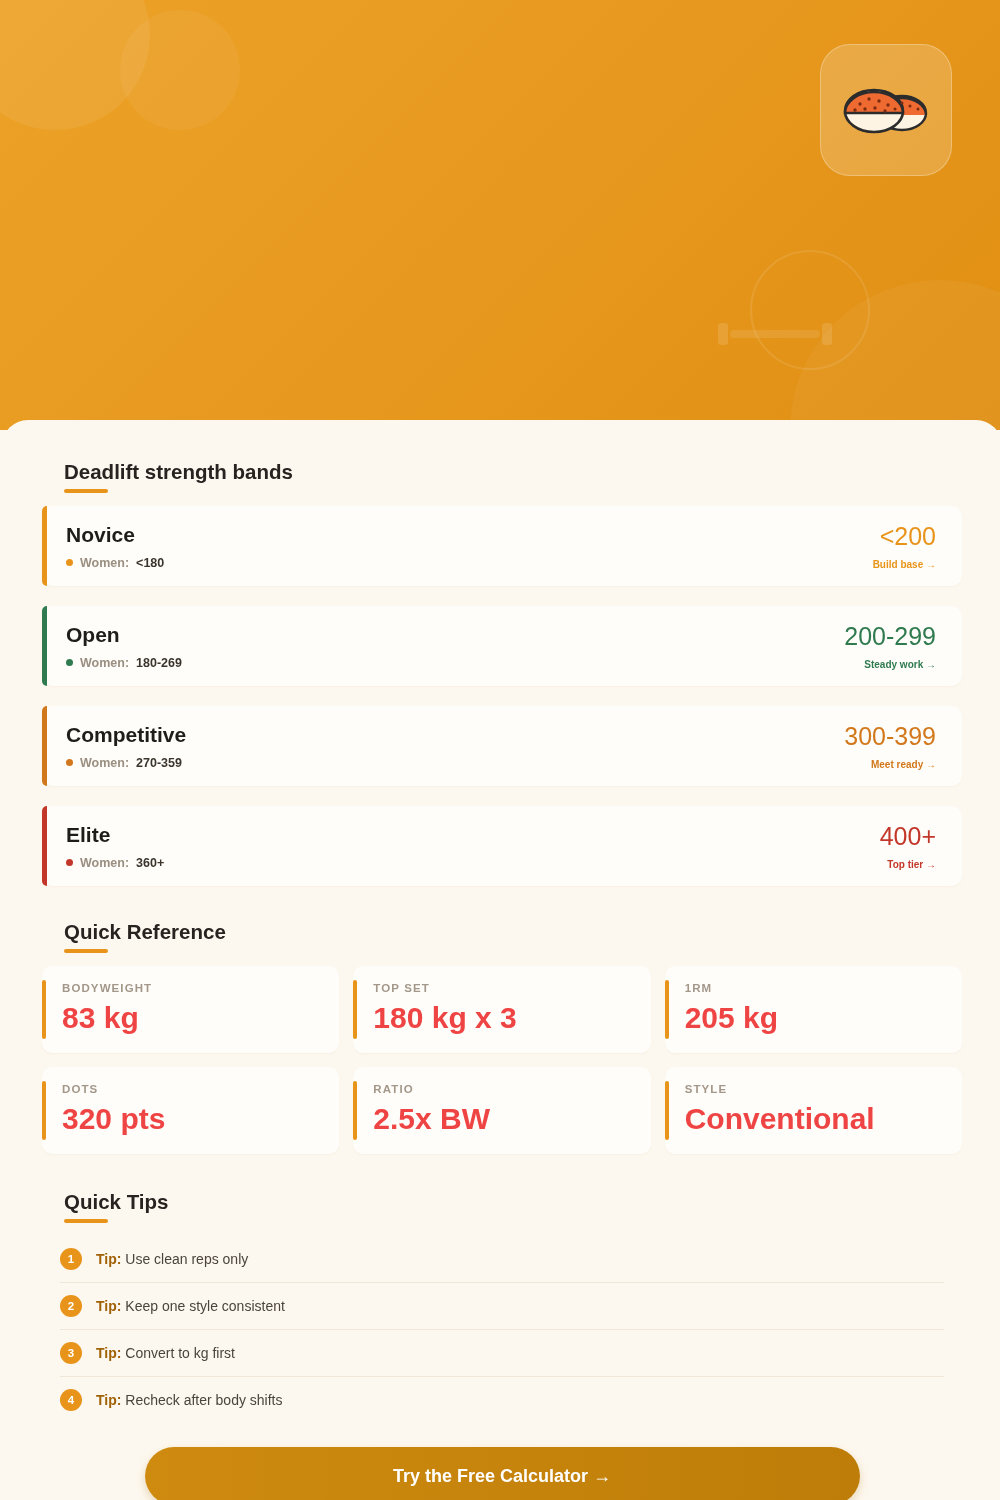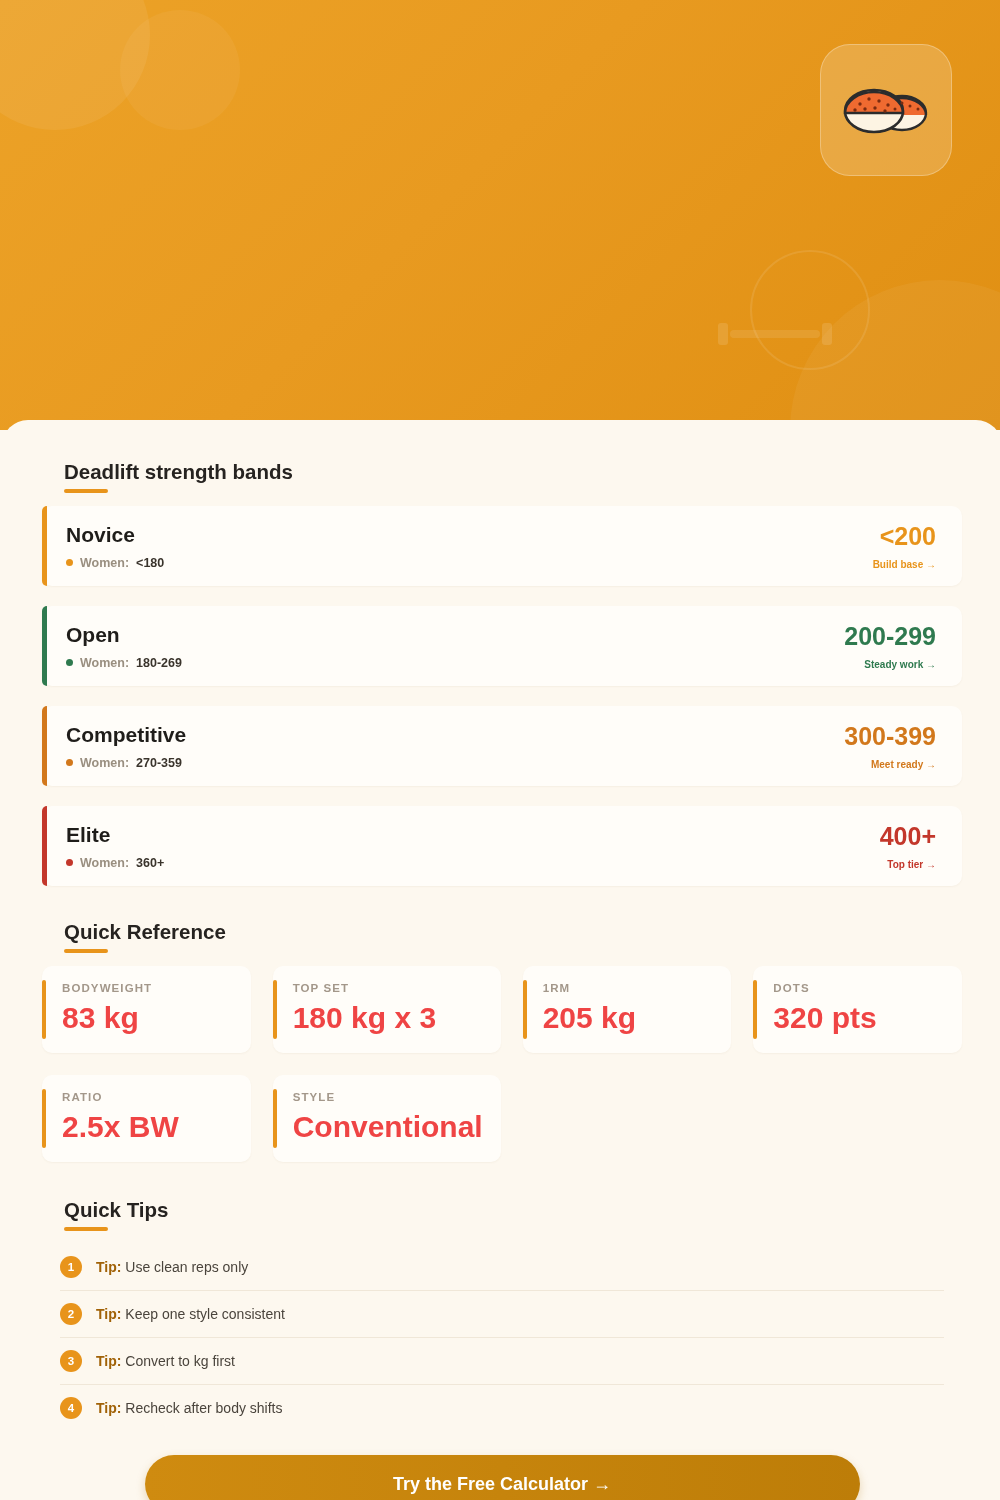--- a/index.html
+++ b/index.html
@@ -96,27 +96,27 @@
     width: 5px; border-radius: 10px 0 0 10px; background: var(--accent);
   }
   .band-left .band-name { font-size: 21px; font-weight: bold; color: #1f1d1a; }
   .band-sub {
     margin-top: 9px; font-size: 12.5px; font-weight: bold; color: #9a8f80;
     display: flex; align-items: center; gap: 7px;
   }
   .band-sub .dot { width: 7px; height: 7px; border-radius: 50%; background: var(--accent); }
   .band-sub .val { color: #3a342c; }
   .band-right { text-align: right; }
-  .band-range { font-size: 25px; font-weight: bold; color: var(--accent); }
+  .band-range { font-size: 25px; font-weight: normal; color: var(--accent); }
   .band-note { margin-top: 8px; font-size: 10px; font-weight: bold; color: var(--accent); }
 
   
   .qr-title { margin-top: 34px; }
   .qr-grid {
-    display: grid; grid-template-columns: repeat(4, 1fr); gap: 22px;
+    display: grid; grid-template-columns: repeat(3, 1fr); gap: 14px;
   }
   .qr-cell {
     position: relative; background: #fffdf9; border-radius: 10px;
     padding: 16px 18px 18px 20px; min-height: 78px;
     box-shadow: 0 1px 2px rgba(140,110,60,0.06);
   }
   .qr-cell::before {
     content: ""; position: absolute; left: 0; top: 14px; bottom: 14px;
     width: 4px; border-radius: 3px; background: #e8941b;
   }

